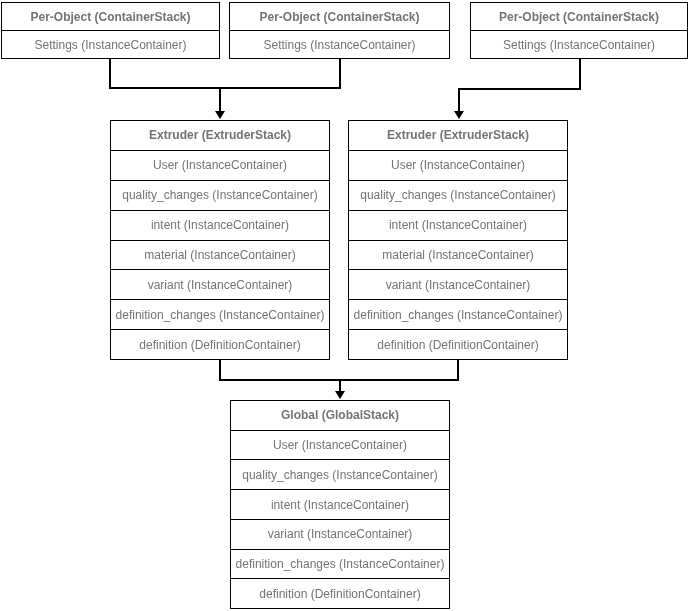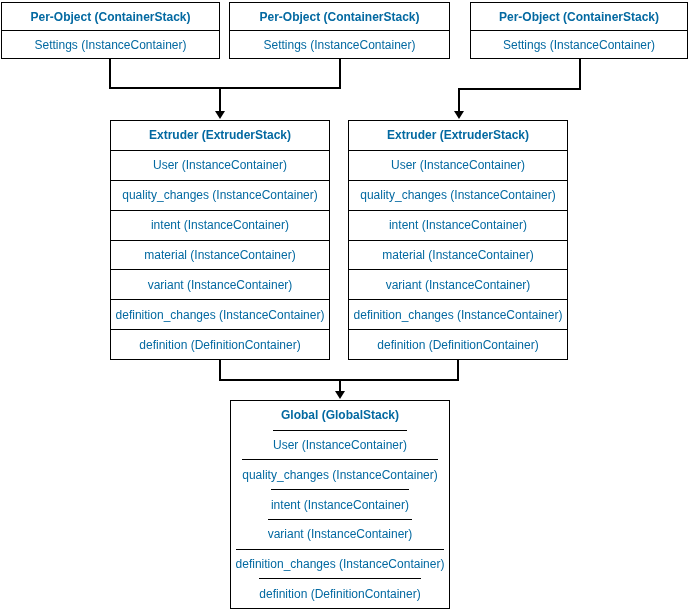--- a/index.html
+++ b/index.html
@@ -2,21 +2,21 @@
 <html><head>
 <meta charset="utf-8">
 <style>
   html, body { margin: 0; padding: 0; background: #ffffff; }
   .canvas {
     position: relative;
     width: 691px;
     height: 611px;
     background: #ffffff;
     font-family: "Liberation Sans", sans-serif;
-    color: #0369a1;
+    color: #737373;
     overflow: hidden;
   }
   .box {
     position: absolute;
     background: #ffffff;
     border: 1.5px solid #000000;
     box-sizing: border-box;
     display: flex;
     flex-direction: column;
   }
@@ -102,21 +102,21 @@
     <div class="seg hdr">Extruder (ExtruderStack)</div>
     <div class="seg">User (InstanceContainer)</div>
     <div class="seg">quality_changes (InstanceContainer)</div>
     <div class="seg">intent (InstanceContainer)</div>
     <div class="seg">material (InstanceContainer)</div>
     <div class="seg">variant (InstanceContainer)</div>
     <div class="seg">definition_changes (InstanceContainer)</div>
     <div class="seg">definition (DefinitionContainer)</div>
   </div>
 
-  <div class="box" style="left:230px; top:400px; width:220px; height:209px;align-items:center;">
+  <div class="box" style="left:230px; top:400px; width:220px; height:209px;">
     <div class="seg hdr">Global (GlobalStack)</div>
     <div class="seg">User (InstanceContainer)</div>
     <div class="seg">quality_changes (InstanceContainer)</div>
     <div class="seg">intent (InstanceContainer)</div>
     <div class="seg">variant (InstanceContainer)</div>
     <div class="seg">definition_changes (InstanceContainer)</div>
     <div class="seg">definition (DefinitionContainer)</div>
   </div>
 
 </div>

